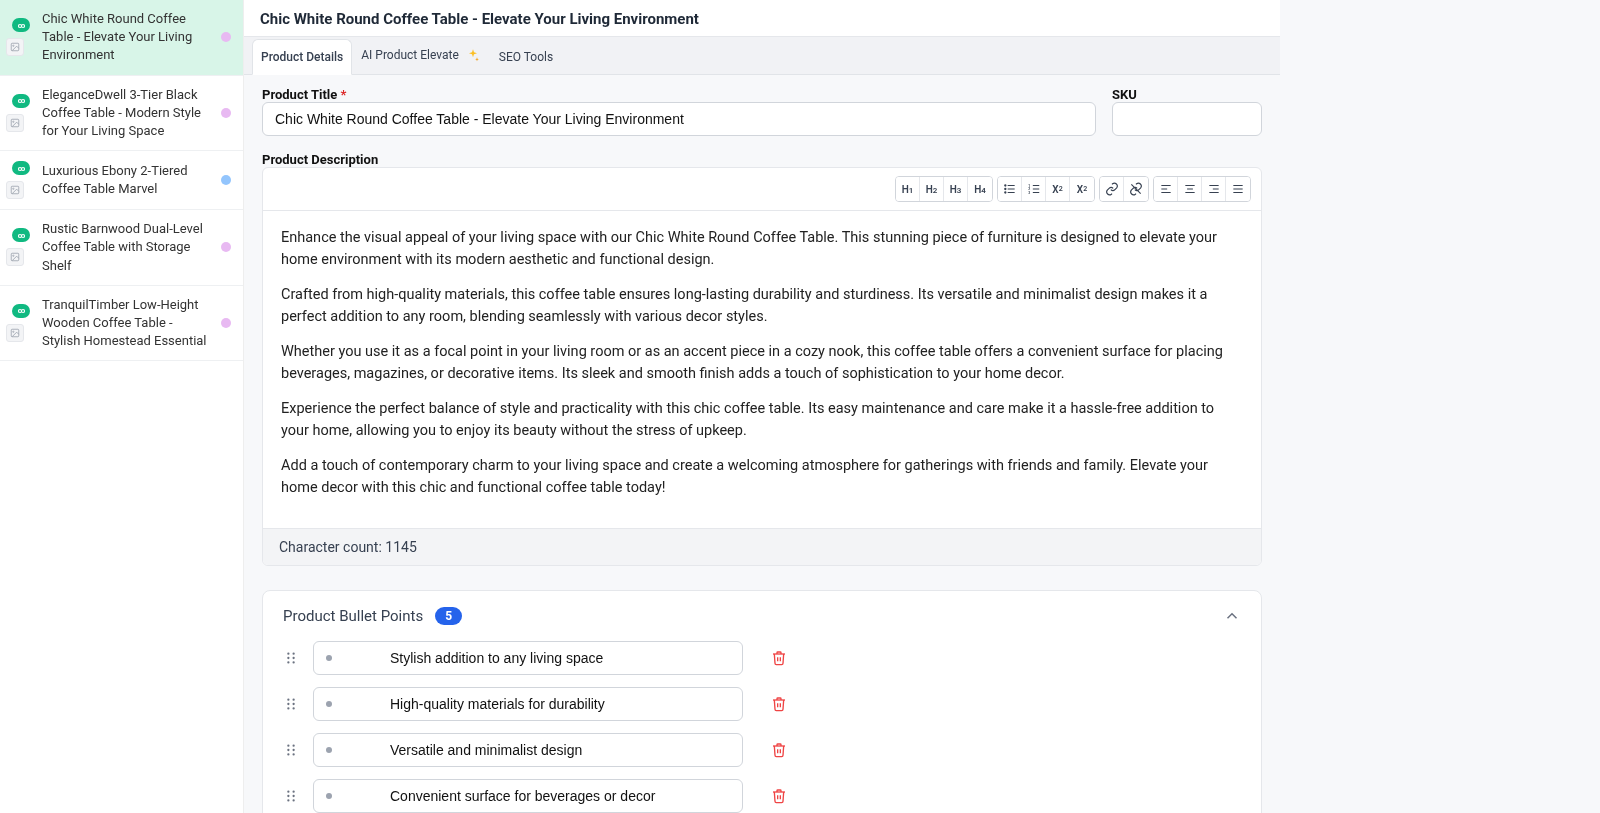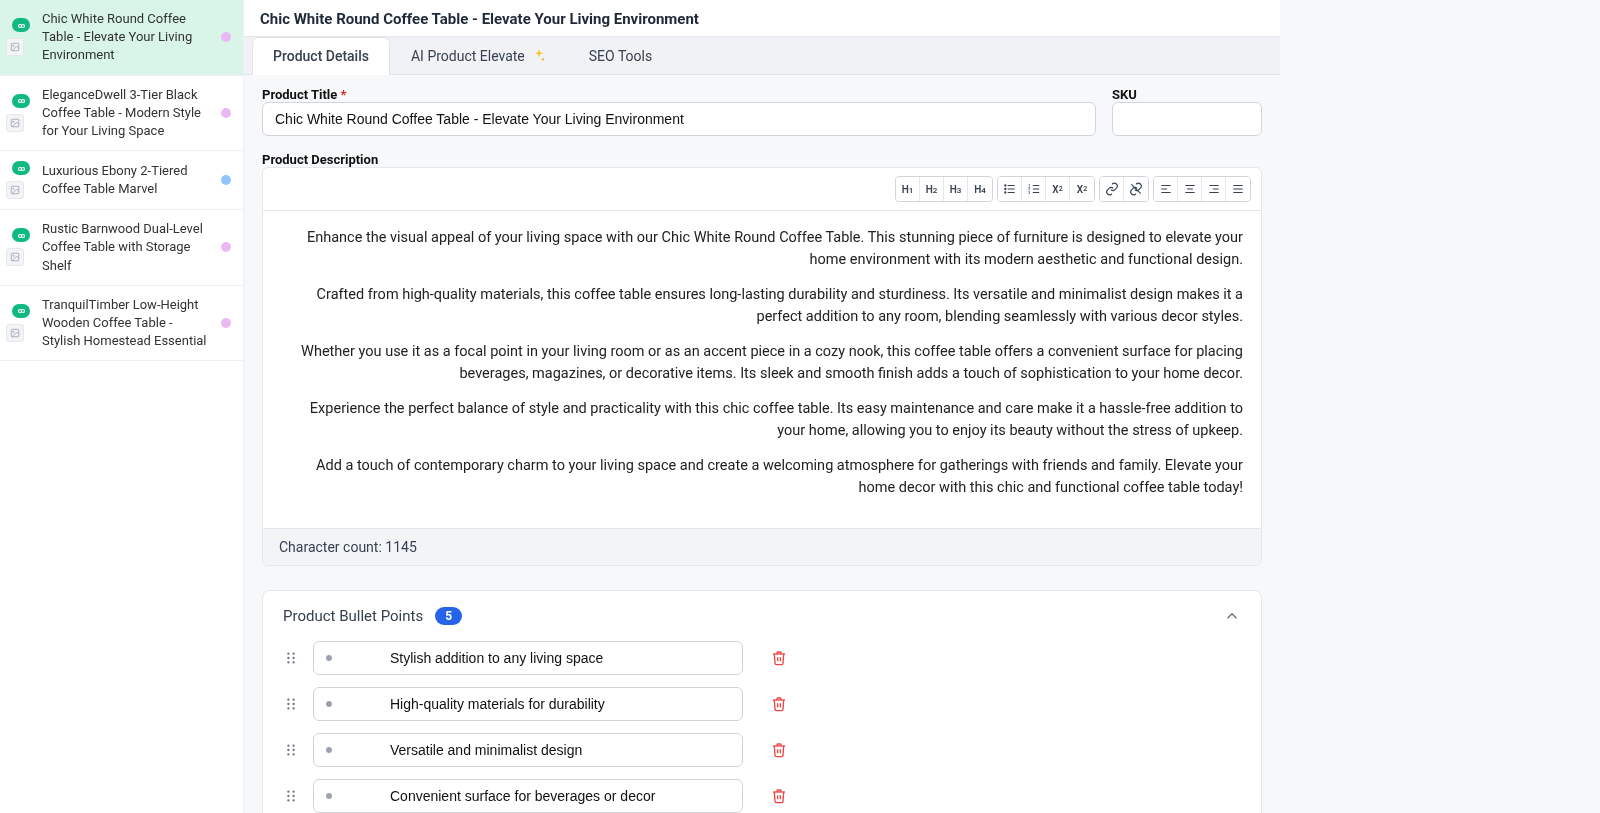--- a/index.html
+++ b/index.html
@@ -17,21 +17,21 @@
   .sidebar-item .imgicon svg { width:10px; height:10px; stroke:#9ca3af; }
   .sidebar-item .title { flex:1; font-size:13px; line-height:1.4; color:#333; }
   .sidebar-item .dot { width:10px; height:10px; border-radius:50%; flex-shrink:0; margin-left:8px; }
 
   
   .main { flex:1; display:flex; flex-direction:column; overflow:hidden; }
   .page-title-bar { padding: 10px 16px 8px; background:#fff; border-bottom:1px solid #e5e7eb; }
   .page-title { font-size:15px; font-weight:700; color:#1f2937; }
 
   .tabs-bar { display:flex; align-items:flex-end; background:#f1f2f5; border-bottom:1px solid #e1e4e8; padding:0 8px; }
-  .tab { padding:10px 20px; font-size:14px; color:#374151; cursor:pointer; border:1px solid transparent; border-bottom:none; display:flex; align-items:center; gap:6px; }
+  .tab { padding:10px 8px; font-size:12px; color:#374151; cursor:pointer; border:1px solid transparent; border-bottom:none; display:flex; align-items:flex-start; gap:6px; }
   .tab.active { background:#fff; border-color:#e1e4e8; border-bottom:1px solid #fff; margin-bottom:-1px; border-radius:6px 6px 0 0; font-weight:500; }
   .sparkle { width:16px; height:16px; }
 
   .content { flex:1; overflow-y:auto; padding: 12px 18px 24px; background:#f7f8fa; }
 
   .field-row { display:flex; gap:16px; margin-bottom:16px; }
   .field { display:flex; flex-direction:column; }
   .field.grow { flex:1; }
   .field-label { font-size:13px; font-weight:700; color:#111; }
   .req { color:#dc2626; font-weight:700; }
@@ -41,21 +41,21 @@
   .section-label { font-size:13px; font-weight:700; color:#111; }
 
   .editor-card { background:#fff; border:1px solid #e5e7eb; border-radius:6px; overflow:hidden; }
   .editor-toolbar { display:flex; gap:4px; padding:8px 10px; border-bottom:1px solid #e5e7eb;justify-content:flex-end; }
   .tb-group { display:flex; border:1px solid #d1d5db; border-radius:4px; overflow:hidden; }
   .tb-btn { width:24px; height:24px; display:flex; align-items:center; justify-content:center; font-size:10px; font-weight:600; color:#374151; border-right:1px solid #e5e7eb; cursor:pointer; background:#fff; }
   .tb-btn:last-child { border-right:none; }
   .tb-btn svg { width:14px; height:14px; stroke:#374151; stroke-width:2; fill:none; }
 
   .editor-body { padding:16px 18px; font-size:14.5px; line-height:1.55; color:#222; }
-  .editor-body p { margin-bottom:12px;text-align:right; }
+  .editor-body p { margin-bottom:12px; }
   .editor-footer { background:#f3f4f6; padding:10px 16px; font-size:14px; color:#374151; border-top:1px solid #e5e7eb; }
 
   
   .panel { margin-top:24px; background:#fff; border:1px solid #e5e7eb; border-radius:8px; }
   .panel-header { display:flex; align-items:center; justify-content:space-between; padding:16px 20px; cursor:pointer; }
   .panel-header-left { display:flex; align-items:center; gap:12px; }
   .panel-title { font-size:15px; color:#374151; }
   .count-pill { background:#2563eb; color:#fff; font-size:12px; font-weight:700; padding:2px 10px; border-radius:10px; }
   .chevron { width:18px; height:18px; stroke:#6b7280; stroke-width:2; fill:none; }
 

